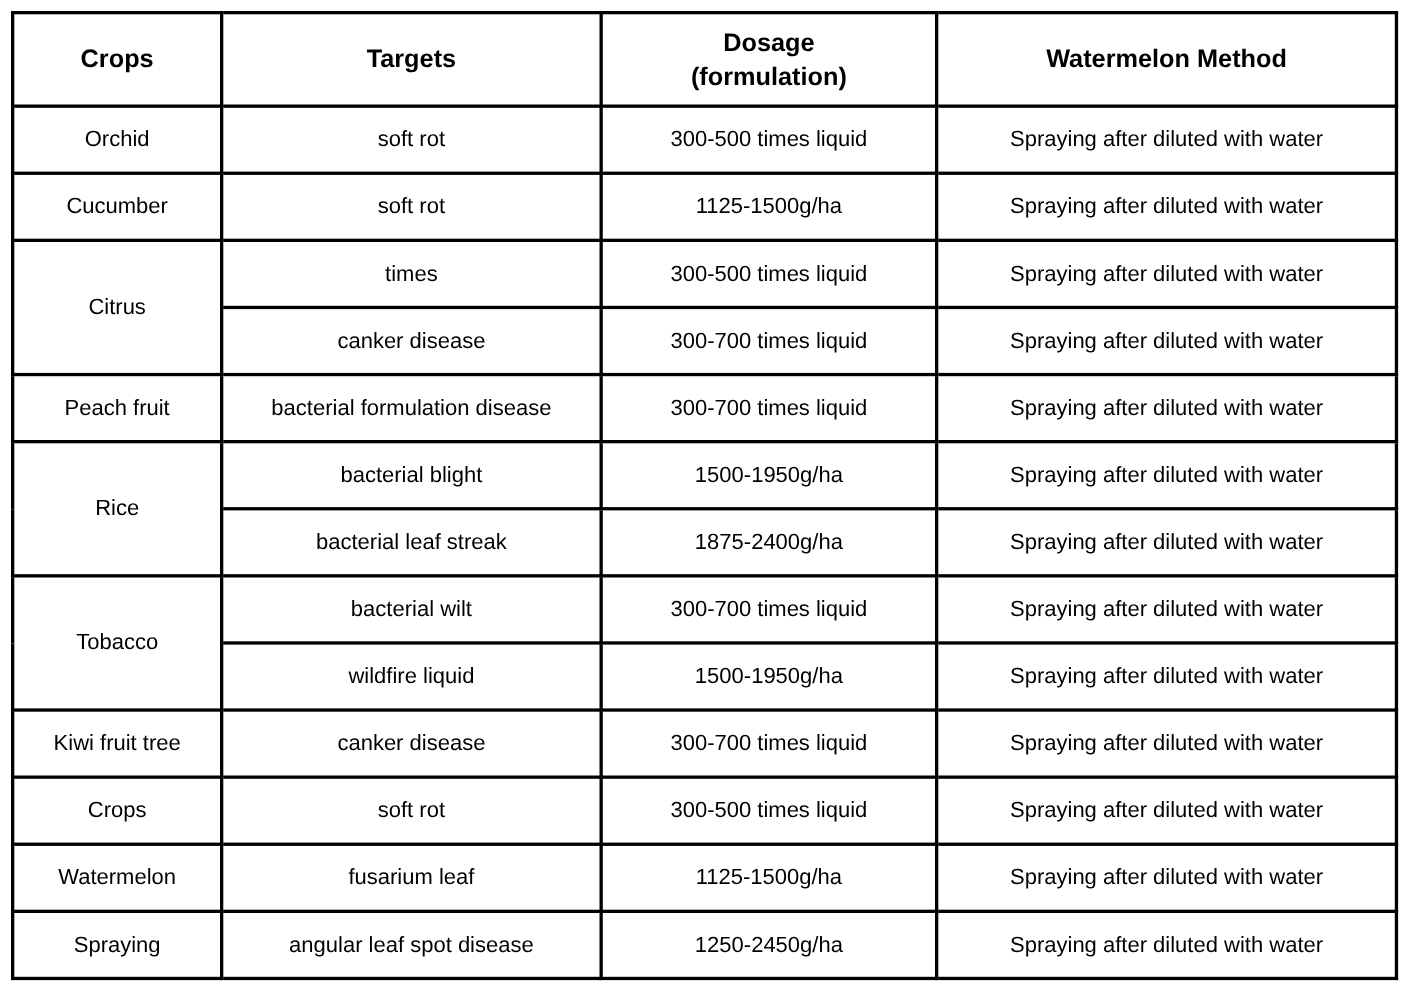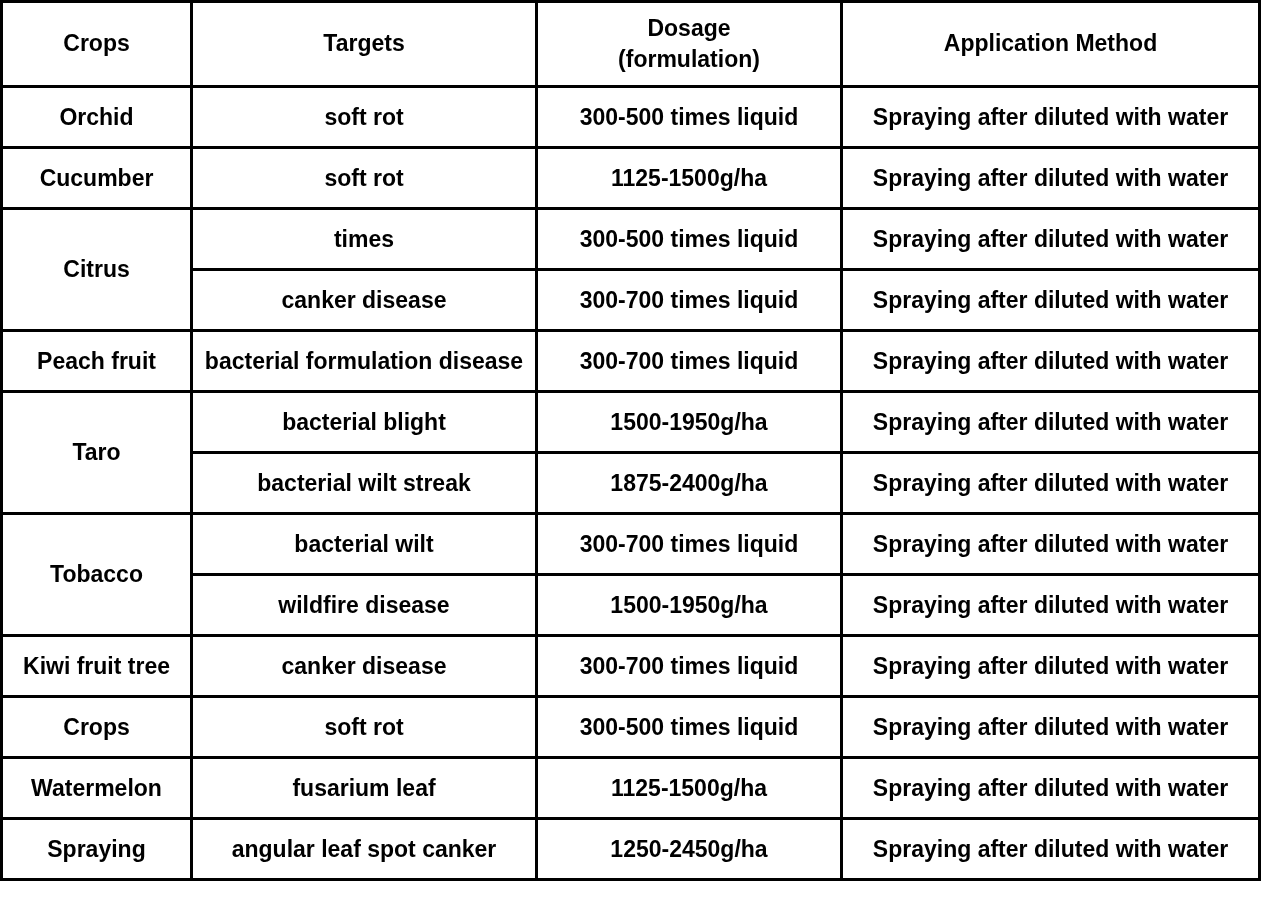--- a/index.html
+++ b/index.html
@@ -6,20 +6,21 @@
   html, body {
     margin: 0;
     padding: 0;
     background: #ffffff;
     font-family: "Liberation Sans", "DejaVu Sans", sans-serif;
   }
   .page {
     width: 1280px;
     height: 911px;
     background: #ffffff;
+    padding: 10px;
   }
   table.app-table {
     border-collapse: collapse;
     width: 1258px;
     table-layout: fixed;
     background: #ffffff;
   }
   table.app-table col.c-crops  { width: 190px; }
   table.app-table col.c-targets{ width: 345px; }
   table.app-table col.c-dosage { width: 305px; }
@@ -35,43 +36,43 @@
   }
   table.app-table thead th {
     height: 85px;
     font-size: 23px;
     font-weight: bold;
     white-space: pre-line;
     line-height: 1.35;
   }
   table.app-table tbody td {
     height: 61px;
-    font-size: 23px;
-    font-weight: bold;
+    font-size: 20px;
+    font-weight: normal;
     white-space: nowrap;
   }
 </style>
 </head>
 <body>
 
 <div class="page">
   <table class="app-table">
     <colgroup>
       <col class="c-crops">
       <col class="c-targets">
       <col class="c-dosage">
       <col class="c-method">
     </colgroup>
     <thead>
       <tr>
         <th>Crops</th>
         <th>Targets</th>
         <th>Dosage
 (formulation)</th>
-        <th>Application Method</th>
+        <th>Watermelon Method</th>
       </tr>
     </thead>
     <tbody>
       <tr>
         <td>Orchid</td>
         <td>soft rot</td>
         <td>300-500 times liquid</td>
         <td>Spraying after diluted with water</td>
       </tr>
       <tr>
@@ -91,38 +92,38 @@
         <td>300-700 times liquid</td>
         <td>Spraying after diluted with water</td>
       </tr>
       <tr>
         <td>Peach fruit</td>
         <td>bacterial formulation disease</td>
         <td>300-700 times liquid</td>
         <td>Spraying after diluted with water</td>
       </tr>
       <tr>
-        <td rowspan="2">Taro</td>
+        <td rowspan="2">Rice</td>
         <td>bacterial blight</td>
         <td>1500-1950g/ha</td>
         <td>Spraying after diluted with water</td>
       </tr>
       <tr>
-        <td>bacterial wilt streak</td>
+        <td>bacterial leaf streak</td>
         <td>1875-2400g/ha</td>
         <td>Spraying after diluted with water</td>
       </tr>
       <tr>
         <td rowspan="2">Tobacco</td>
         <td>bacterial wilt</td>
         <td>300-700 times liquid</td>
         <td>Spraying after diluted with water</td>
       </tr>
       <tr>
-        <td>wildfire disease</td>
+        <td>wildfire liquid</td>
         <td>1500-1950g/ha</td>
         <td>Spraying after diluted with water</td>
       </tr>
       <tr>
         <td>Kiwi fruit tree</td>
         <td>canker disease</td>
         <td>300-700 times liquid</td>
         <td>Spraying after diluted with water</td>
       </tr>
       <tr>
@@ -132,19 +133,19 @@
         <td>Spraying after diluted with water</td>
       </tr>
       <tr>
         <td>Watermelon</td>
         <td>fusarium leaf</td>
         <td>1125-1500g/ha</td>
         <td>Spraying after diluted with water</td>
       </tr>
       <tr>
         <td>Spraying</td>
-        <td>angular leaf spot canker</td>
+        <td>angular leaf spot disease</td>
         <td>1250-2450g/ha</td>
         <td>Spraying after diluted with water</td>
       </tr>
     </tbody>
   </table>
 </div>
 
 </body></html>

